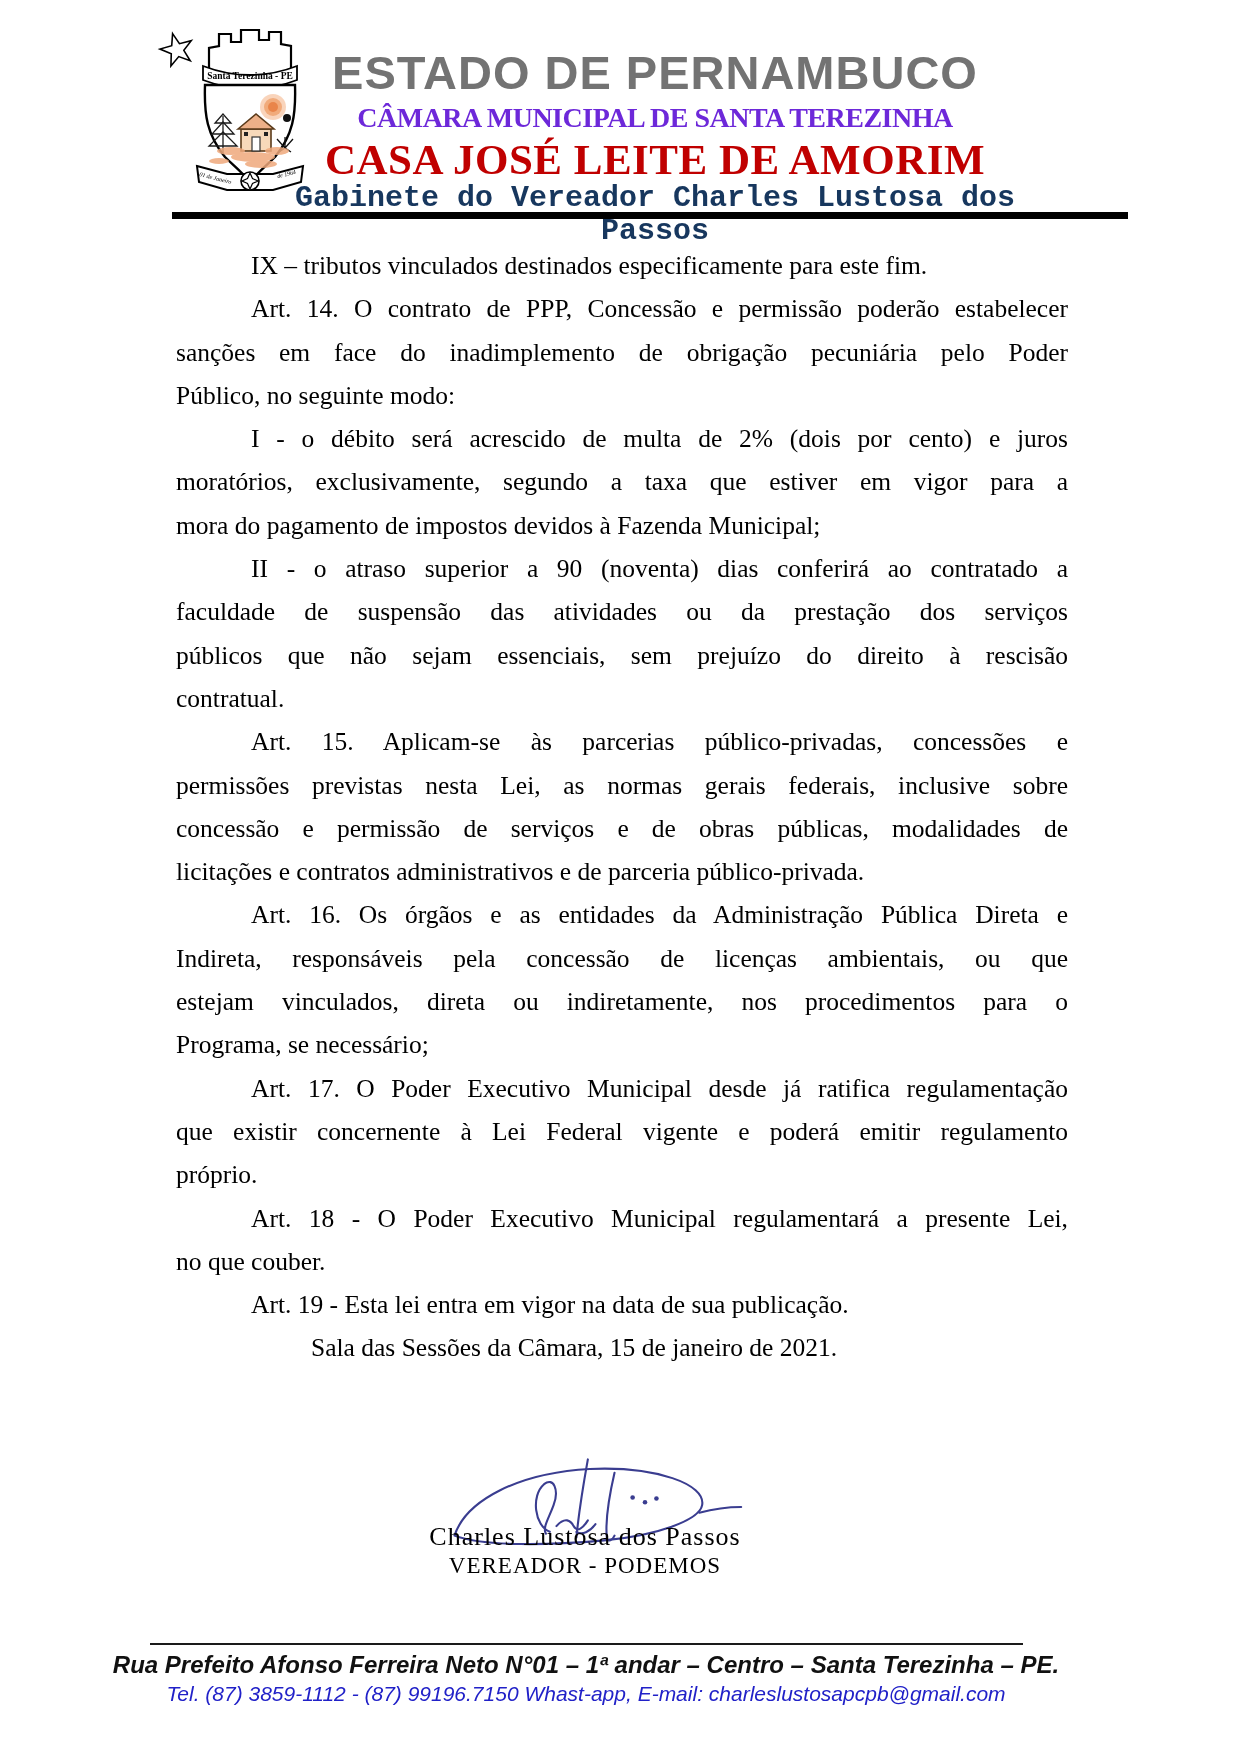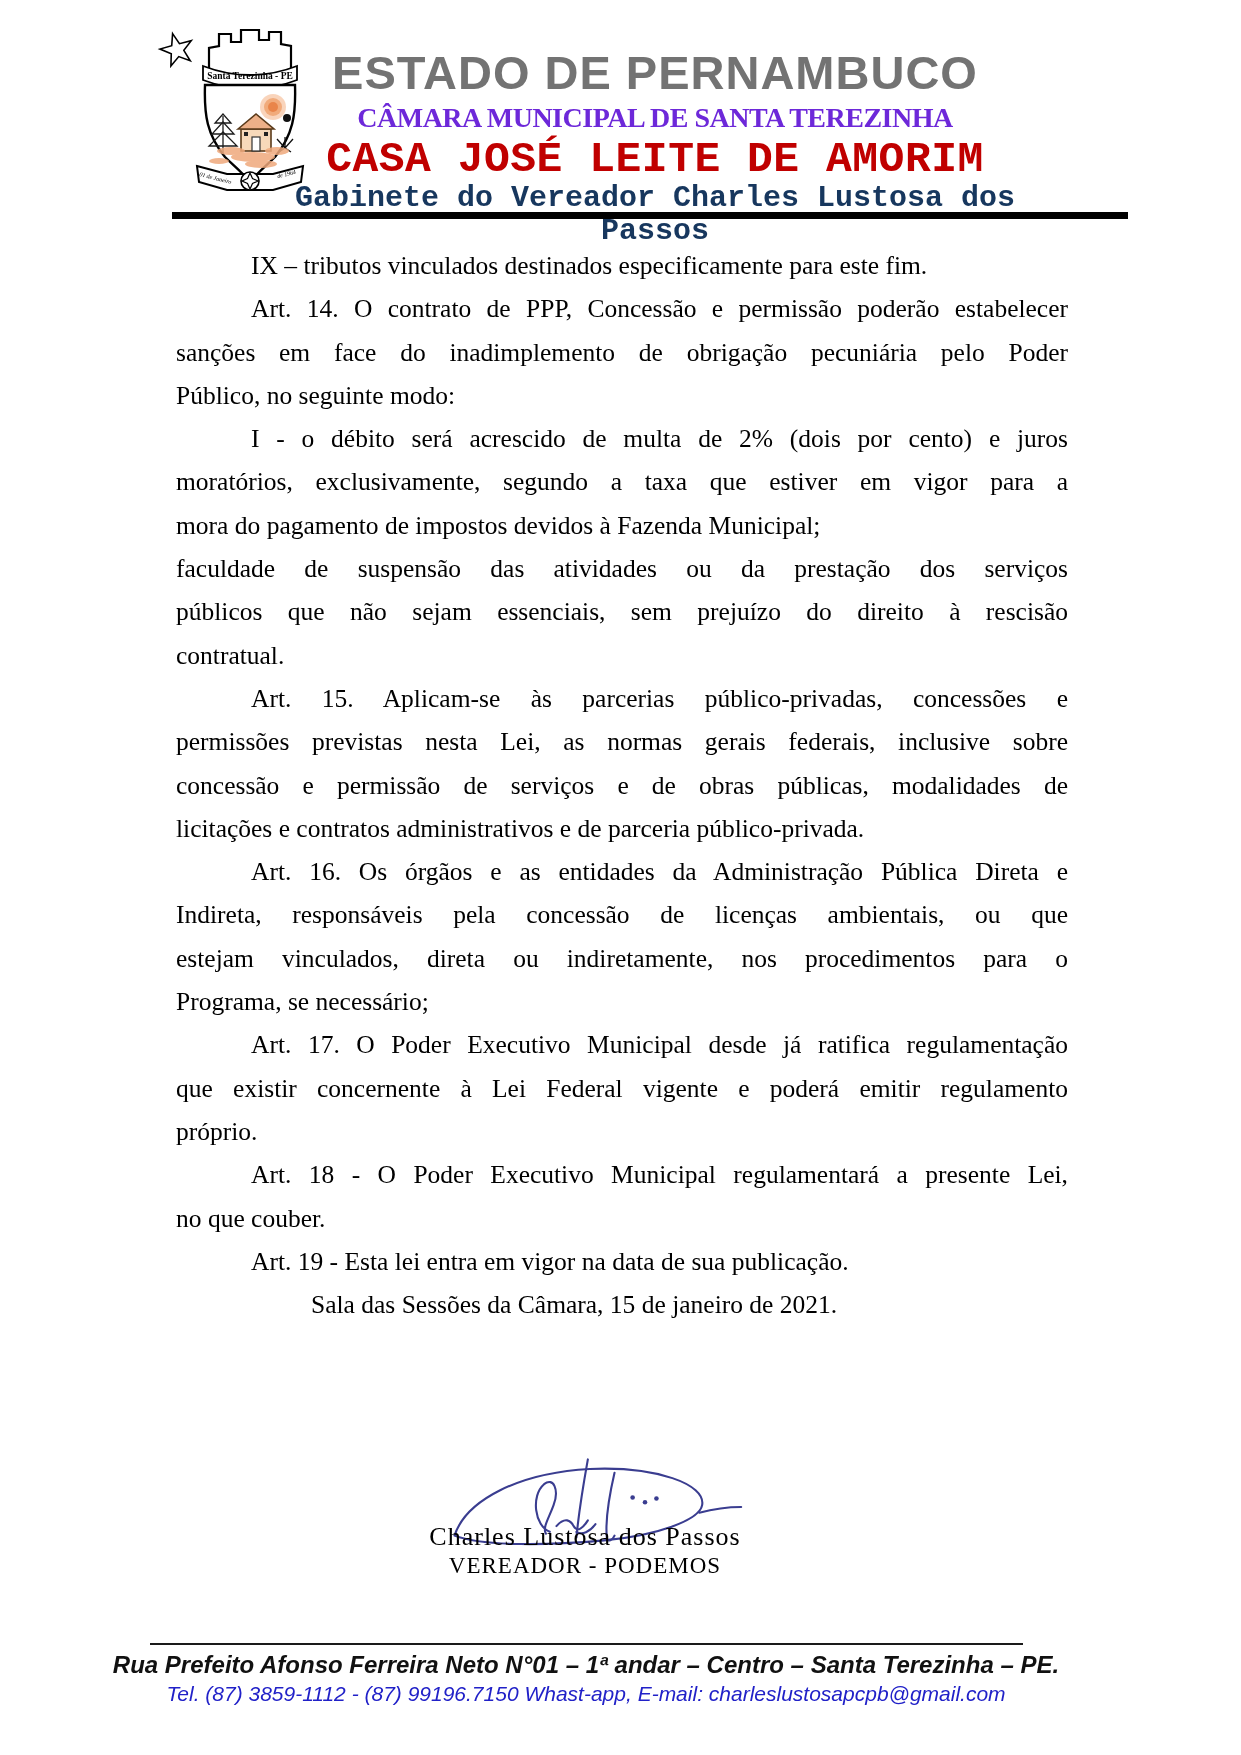--- a/index.html
+++ b/index.html
@@ -7,21 +7,21 @@
     width:1241px;height:1755px;background:#ffffff;position:relative;
     font-family:"Liberation Serif", serif;color:#000;overflow:hidden;
   }
   
   .crest{position:absolute;left:153px;top:22px;width:170px;height:184px;}
   .titles{position:absolute;left:255px;top:48px;width:800px;text-align:center;}
   .t1{font-family:"Liberation Sans",sans-serif;font-weight:900;font-size:47px;line-height:50px;
       color:#737373;letter-spacing:1px;}
   .t2{font-family:"Liberation Serif",serif;font-weight:700;font-size:28px;line-height:39px;
       color:#6d28d9;letter-spacing:-0.5px;}
-  .t3{font-family:Liberation Mono, monospace;font-weight:900;font-size:43px;line-height:45px;
+  .t3{font-family:Liberation Serif, serif;font-weight:900;font-size:43px;line-height:45px;
       color:#c00000;letter-spacing:0.5px;}
   .t4{font-family:Liberation Mono, monospace;font-weight:700;font-size:30px;line-height:33px;
       color:#17375e;}
   .header-rule{position:absolute;top:212px;left:172px;width:956px;height:7px;background:#000;}
   
   .doc-body{position:absolute;top:244px;left:176px;width:892px;
             font-size:25.5px;line-height:43.3px;}
   .ln{text-align:justify;text-align-last:justify;white-space:normal;}
   .ln.pe{text-align-last:left;}
   .ln.fi{text-indent:75px;}
@@ -107,20 +107,21 @@
 <div class="header-rule"></div>
 
 <div class="doc-body">
   <div class="ln fi pe">IX – tributos vinculados destinados especificamente para este fim.</div>
   <div class="ln fi">Art. 14. O contrato de PPP, Concessão e permissão poderão estabelecer</div>
   <div class="ln">sanções em face do inadimplemento de obrigação pecuniária pelo Poder</div>
   <div class="ln pe">Público, no seguinte modo:</div>
   <div class="ln fi">I - o débito será acrescido de multa de 2% (dois por cento) e juros</div>
   <div class="ln">moratórios, exclusivamente, segundo a taxa que estiver em vigor para a</div>
   <div class="ln pe">mora do pagamento de impostos devidos à Fazenda Municipal;</div>
+  <div class="ln fi">II - o atraso superior a 90 (noventa) dias conferirá ao contratado a</div>
   <div class="ln">faculdade de suspensão das atividades ou da prestação dos serviços</div>
   <div class="ln">públicos que não sejam essenciais, sem prejuízo do direito à rescisão</div>
   <div class="ln pe">contratual.</div>
   <div class="ln fi">Art. 15. Aplicam-se às parcerias público-privadas, concessões e</div>
   <div class="ln">permissões previstas nesta Lei, as normas gerais federais, inclusive sobre</div>
   <div class="ln">concessão e permissão de serviços e de obras públicas, modalidades de</div>
   <div class="ln pe">licitações e contratos administrativos e de parceria público-privada.</div>
   <div class="ln fi">Art. 16. Os órgãos e as entidades da Administração Pública Direta e</div>
   <div class="ln">Indireta, responsáveis pela concessão de licenças ambientais, ou que</div>
   <div class="ln">estejam vinculados, direta ou indiretamente, nos procedimentos para o</div>

